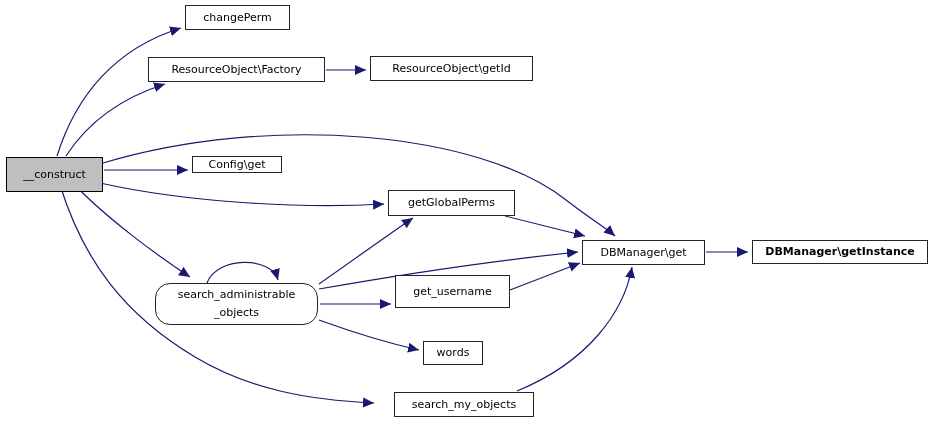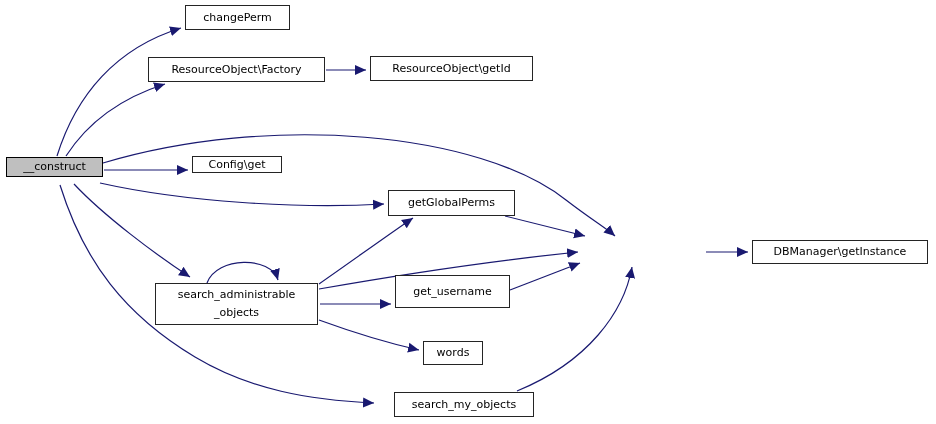--- a/index.html
+++ b/index.html
@@ -83,37 +83,38 @@
     <path class="edge" d="M 207,283 C 217,256 271,256 278,280" marker-end="url(#arrow)"></path>
     <path class="edge" d="M 319,284 C 352,261 388,235 413,218" marker-end="url(#arrow)"></path>
     <path class="edge" d="M 319,289 C 410,273 510,259 578,252" marker-end="url(#arrow)"></path>
     <path class="edge" d="M 320,304 L 391,304" marker-end="url(#arrow)"></path>
     <path class="edge" d="M 319,320 C 352,332 392,344 419,350" marker-end="url(#arrow)"></path>
     <path class="edge" d="M 510,290 L 580,263" marker-end="url(#arrow)"></path>
     <path class="edge" d="M 517,391 C 588,362 624,312 632,267" marker-end="url(#arrow)"></path>
     <path class="edge" d="M 706,252 L 748,252" marker-end="url(#arrow)"></path>
   </svg>
 
-  <div class="node highlight" style="left:6px; top:157px; width:97px; height:20px;">__construct</div>
+  <div class="node highlight" style="left:6px; top:157px; width:97px; height:35px;">__construct</div>
 
   <div class="node" style="left:185px; top:5px; width:105px; height:25px;">changePerm</div>
 
   <div class="node" style="left:148px; top:57px; width:177px; height:25px;">ResourceObject\Factory</div>
 
   <div class="node" style="left:370px; top:56px; width:163px; height:25px;">ResourceObject\getId</div>
 
   <div class="node" style="left:192px; top:156px; width:90px; height:17px;">Config\get</div>
 
   <div class="node" style="left:388px; top:190px; width:127px; height:26px;">getGlobalPerms</div>
 
-  <div class="node" style="left:155px; top:283px; width:163px; height:42px;">search_administrable
+  <div class="node" style="left:155px; top:283px; width:163px; height:42px;border-radius:15px;">search_administrable
 _objects</div>
 
   <div class="node" style="left:395px; top:275px; width:115px; height:33px;">get_username</div>
 
   <div class="node" style="left:423px; top:341px; width:60px; height:24px;">words</div>
 
   <div class="node" style="left:378px; top:392px; width:140px; height:25px;margin-left:16px;">search_my_objects</div>
 
+  <div class="node" style="left:582px; top:240px; width:123px; height:25px;">DBManager\get</div>
 
-  <div class="node" style="left:752px; top:240px; width:176px; height:24px;">DBManager\getInstance</div>
+  <div class="node" style="left:752px; top:240px; width:176px; height:24px;font-weight:bold;">DBManager\getInstance</div>
 
 </div>
 
 </body></html>

